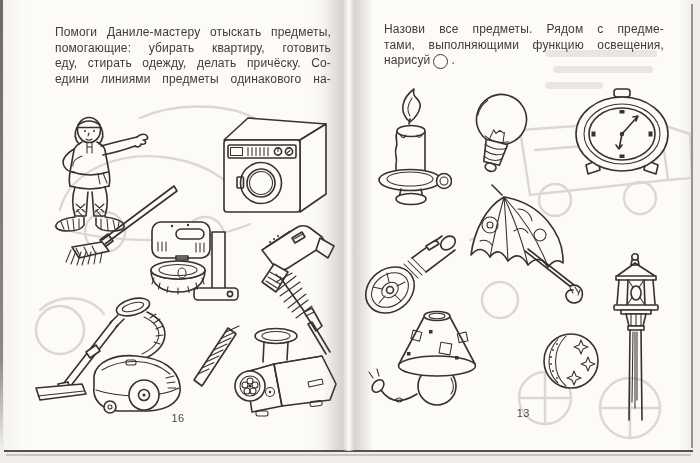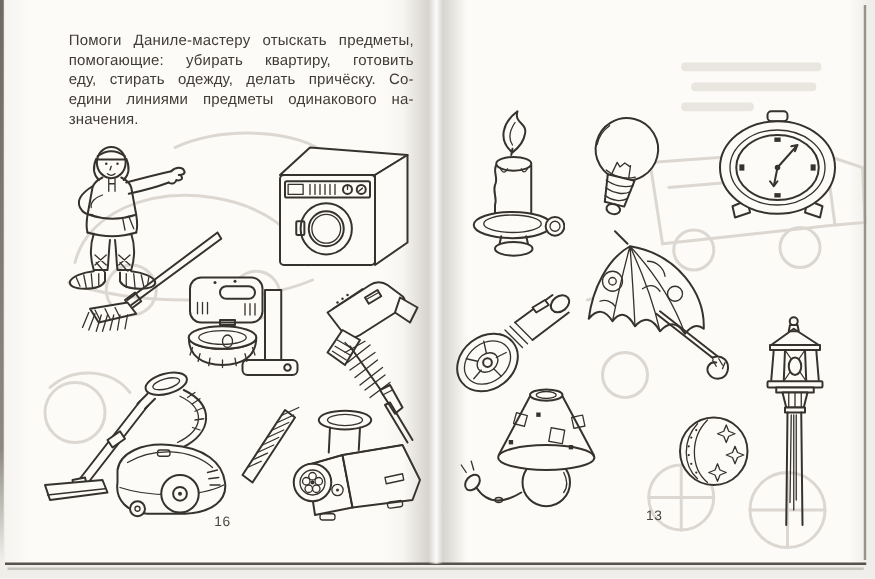--- a/index.html
+++ b/index.html
@@ -65,21 +65,20 @@
     <circle cx="545" cy="398" r="26"></circle>
       <circle cx="630" cy="408" r="30"></circle>
     <path d="M545,372 L545,424 M519,398 L571,398 M630,378 L630,438 M600,408 L660,408"></path>
   </svg>
 
   <div class="txt" style="left:55px;top:25px;width:276px;">
     <div class="jline">Помоги Даниле-мастеру отыскать предметы,</div>
     <div class="jline">помогающие: убирать квартиру, готовить</div>
     <div class="jline">еду, стирать одежду, делать причёску. Со-</div>
     <div class="jline">едини линиями предметы одинакового на-</div>
-    <div>значения.</div>
   </div>
 
   <svg class="art" style="left:28px;top:112px" width="128" height="130" viewBox="0 0 128 130">
     <path d="M73,34 C88,30 100,27 109,25"></path>
     <path d="M75,43 C89,40 99,37 107,34"></path>
     <path d="M109,25 C113,21 118,22 119,24 C121,27 118,28 115,28 M117,29 C119,31 116,33 113,32 M107,34 C110,36 113,34 113,32"></path>
     <ellipse class="fw" cx="61" cy="18" rx="11.5" ry="12.5"></ellipse>
     <path d="M50,13 Q61,5 72,13"></path>
     <path d="M50,15.5 L72,15.5"></path>
     <path d="M49,15 C46,22 47,28 51,32"></path>
@@ -214,20 +213,29 @@
       <circle class="thin" cx="17" cy="71" r="3"></circle>
       <circle class="thin" cx="15" cy="65" r="3"></circle>
     <circle class="ink" cx="20" cy="66" r="1.6"></circle>
     <circle class="thin" cx="40" cy="72" r="4.5"></circle>
       <circle class="ink" cx="40" cy="72" r="1.2"></circle>
     <polygon class="thin" points="78,62 92,59 93,64 79,67"></polygon>
   </svg>
 
   <div class="pnum" style="left:166px;top:412px;width:24px;text-align:center;">16</div>
 
+  <div class="txt" style="left:384px;top:22px;width:280px;">
+    <div class="jline">Назови все предметы. Рядом с предме-</div>
+    <div class="jline">тами, выполняющими функцию освещения,</div>
+    <div class="lastline">
+      <span>нарисуй</span>
+      <span class="circ"></span>
+      <span>.</span>
+    </div>
+  </div>
 
   <svg class="art" style="left:360px;top:86px" width="92" height="128" viewBox="0 0 92 128">
     <path class="fw" d="M50,36 C38,26 42,12 54,3 C51,13 62,12 60,21 C59,28 55,32 50,36 Z"></path>
     <path class="thin" d="M50,30 C46,24 48,18 52,12"></path>
     <path d="M49,38 L50,33"></path>
     <path d="M37,46 C34,52 39,56 36,62 C34,68 38,72 36,78 L36,86"></path>
     <path d="M65,46 L65,86"></path>
     <ellipse class="fw" cx="51" cy="45" rx="14" ry="5.5"></ellipse>
     <path class="thin" d="M40,48 Q43,55 46,49 M57,49 Q59,54 62,49"></path>
     <ellipse class="fw" cx="50" cy="94" rx="31" ry="10.5"></ellipse>

